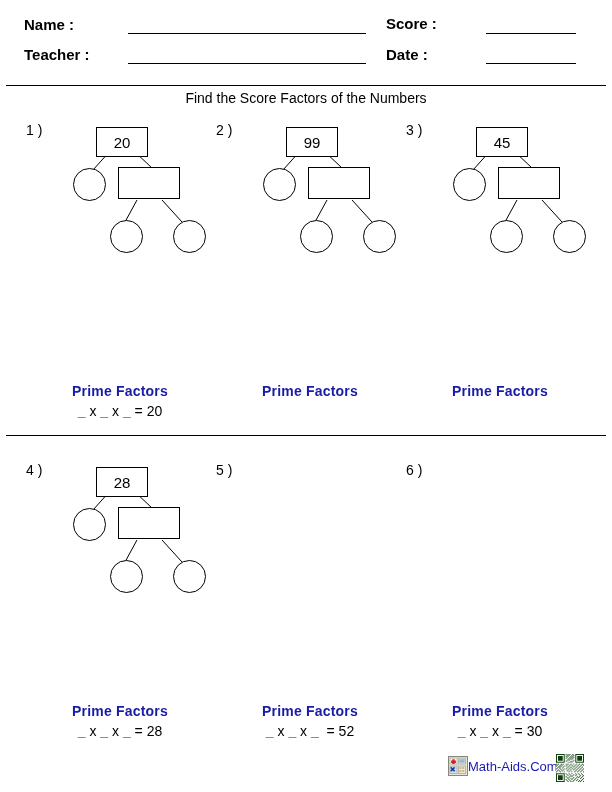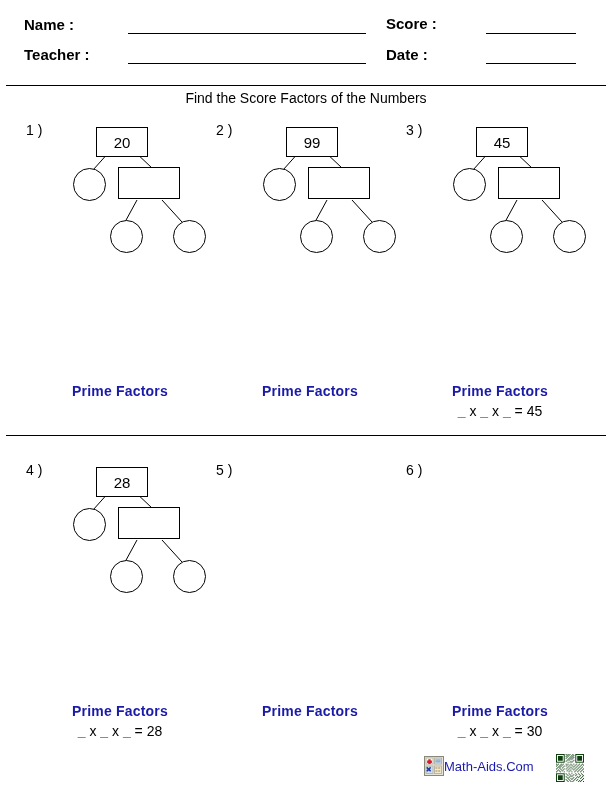--- a/index.html
+++ b/index.html
@@ -158,21 +158,21 @@
   
   .footer {
     position: absolute;
     left: 0;
     top: 752px;
     width: 612px;
     height: 40px;
   }
   .brand-wrap {
     position: absolute;
-    left: 424px;
+    left: 448px;
     top: 4px;
     display: flex;
     align-items: center;
   }
   .calc-icon {
     width: 20px;
     height: 20px;
     display: block;
   }
   .brand-text {
@@ -224,20 +224,21 @@
         </svg>
         <div class="node-box-root">20</div>
         <div class="node-box-mid"></div>
         <div class="node-circle c-left"></div>
         <div class="node-circle c-bot-l"></div>
         <div class="node-circle c-bot-r"></div>
       </div>
     </div>
     <div class="answer" style="left: 18px; top: 383px;">
       <div class="answer-title">Prime Factors</div>
+      <div class="answer-line"><span class="blank">_</span>&nbsp;x&nbsp;<span class="blank">_</span>&nbsp;x&nbsp;<span class="blank">_</span>&nbsp;=&nbsp;20</div>
     </div>
     <div class="problem" style="left: 208px; top: 112px;">
       <div class="problem-number">2 )</div>
       <div class="tree">
         <svg width="204" height="160">
           <line x1="92" y1="39" x2="75" y2="58" stroke="#000" stroke-width="1"></line>
           <line x1="116" y1="39" x2="134" y2="56" stroke="#000" stroke-width="1"></line>
           <line x1="119" y1="88" x2="107" y2="110" stroke="#000" stroke-width="1"></line>
           <line x1="144" y1="88" x2="164" y2="110" stroke="#000" stroke-width="1"></line>
         </svg>
@@ -262,21 +263,20 @@
         </svg>
         <div class="node-box-root">45</div>
         <div class="node-box-mid"></div>
         <div class="node-circle c-left"></div>
         <div class="node-circle c-bot-l"></div>
         <div class="node-circle c-bot-r"></div>
       </div>
     </div>
     <div class="answer" style="left: 398px; top: 383px;">
       <div class="answer-title">Prime Factors</div>
-      <div class="answer-line"><span class="blank">_</span>&nbsp;x&nbsp;<span class="blank">_</span>&nbsp;x&nbsp;<span class="blank">_</span>&nbsp;=&nbsp;45</div>
     </div>
     <div class="problem" style="left: 18px; top: 452px;">
       <div class="problem-number">4 )</div>
       <div class="tree">
         <svg width="204" height="160">
           <line x1="92" y1="39" x2="75" y2="58" stroke="#000" stroke-width="1"></line>
           <line x1="116" y1="39" x2="134" y2="56" stroke="#000" stroke-width="1"></line>
           <line x1="119" y1="88" x2="107" y2="110" stroke="#000" stroke-width="1"></line>
           <line x1="144" y1="88" x2="164" y2="110" stroke="#000" stroke-width="1"></line>
         </svg>
@@ -289,20 +289,21 @@
     </div>
     <div class="answer" style="left: 18px; top: 703px;">
       <div class="answer-title">Prime Factors</div>
       <div class="answer-line"><span class="blank">_</span>&nbsp;x&nbsp;<span class="blank">_</span>&nbsp;x&nbsp;<span class="blank">_</span>&nbsp;=&nbsp;28</div>
     </div>
     <div class="problem" style="left: 208px; top: 452px;">
       <div class="problem-number">5 )</div>
     </div>
     <div class="answer" style="left: 208px; top: 703px;">
       <div class="answer-title">Prime Factors</div>
+      <div class="answer-line"><span class="blank">_</span>&nbsp;x&nbsp;<span class="blank">_</span>&nbsp;x&nbsp;<span class="blank">_</span>&nbsp;&nbsp;=&nbsp;52</div>
     </div>
     <div class="problem" style="left: 398px; top: 452px;">
       <div class="problem-number">6 )</div>
     </div>
     <div class="answer" style="left: 398px; top: 703px;">
       <div class="answer-title">Prime Factors</div>
       <div class="answer-line"><span class="blank">_</span>&nbsp;x&nbsp;<span class="blank">_</span>&nbsp;x&nbsp;<span class="blank">_</span>&nbsp;=&nbsp;30</div>
     </div>
   </div>
 

